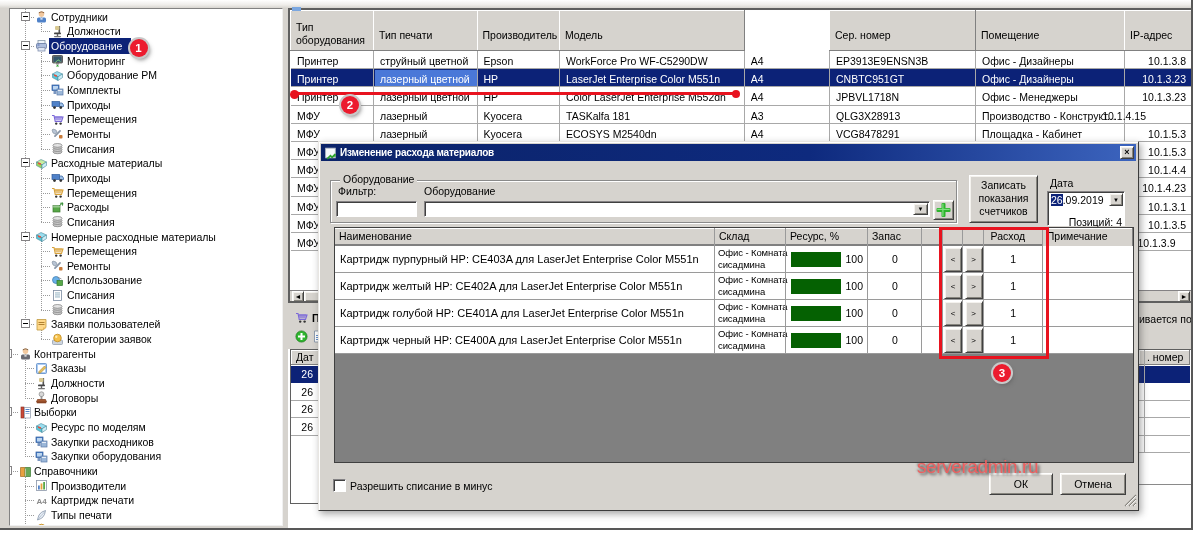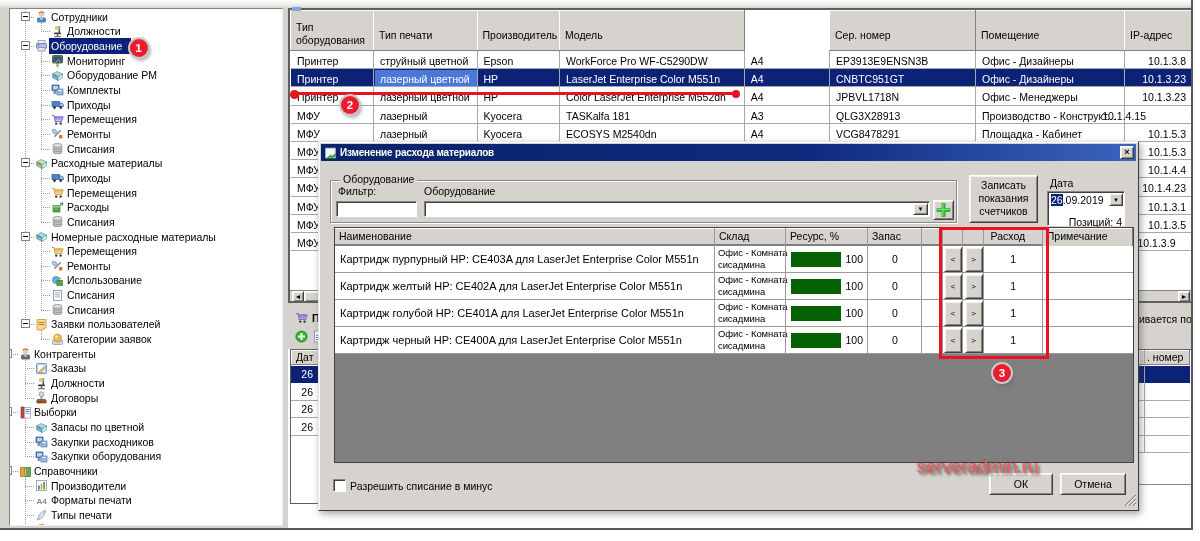--- a/index.html
+++ b/index.html
@@ -327,21 +327,21 @@
         <div class="tlabel" style="left:24px;top:396.42px">Выборки</div>
         <div class="dots-h" style="left:15px;top:418.08000000000004px;width:8.5px"></div>
         <div class="ticon" style="left:24.5px;top:411.58000000000004px">
           <svg width="13" height="13" viewBox="0 0 13 13" style="position:absolute;left:0;top:0">
             <path d="M1.5 5 L6 2.5 L11.5 5 L7 7.8 Z" fill="#9adef0" stroke="#4a8a9a" stroke-width="0.6"></path>
             <path d="M1.5 5 L7 7.8 L7 11.5 L1.5 8.6 Z" fill="#58c5d8" stroke="#4a8a9a" stroke-width="0.6"></path>
             <path d="M11.5 5 L7 7.8 L7 11.5 L11.5 8.6 Z" fill="#cdeef7" stroke="#4a8a9a" stroke-width="0.6"></path>
             <rect x="3" y="5.8" width="3" height="1.6" fill="#e8503a" transform="rotate(26 4.5 6.6)"></rect>
           </svg>
         </div>
-        <div class="tlabel" style="left:41px;top:411.08000000000004px">Запасы по цветной</div>
+        <div class="tlabel" style="left:41px;top:411.08000000000004px">Ресурс по моделям</div>
         <div class="dots-h" style="left:15px;top:432.74px;width:8.5px"></div>
         <div class="ticon" style="left:24.5px;top:426.24px">
           <svg width="13" height="13" viewBox="0 0 13 13" style="position:absolute;left:0;top:0">
             <rect x="1" y="2" width="7" height="5.5" fill="#4f81c8" stroke="#2d5a9a" stroke-width="0.7"></rect>
             <rect x="2" y="3" width="5" height="3.5" fill="#bcd6f0"></rect>
             <rect x="6" y="6" width="6" height="6" fill="#9bb7d8" stroke="#5a7aa8" stroke-width="0.7"></rect>
             <rect x="7" y="7" width="4" height="1" fill="#e8eef8"></rect>
             <rect x="2.5" y="8" width="3" height="3" fill="#7a96c0"></rect>
           </svg>
         </div>
@@ -376,21 +376,21 @@
             <rect x="8.2" y="3" width="1.8" height="7.5" fill="#58a848"></rect>
           </svg>
         </div>
         <div class="tlabel" style="left:41px;top:469.72px">Производители</div>
         <div class="dots-h" style="left:15px;top:491.38000000000005px;width:8.5px"></div>
         <div class="ticon" style="left:24.5px;top:484.88000000000005px">
           <svg width="13" height="13" viewBox="0 0 13 13" style="position:absolute;left:0;top:0">
             <text x="6.5" y="9.5" font-size="8" font-weight="bold" fill="#8a8a8a" text-anchor="middle" font-family="Liberation Sans">A4</text>
           </svg>
         </div>
-        <div class="tlabel" style="left:41px;top:484.38000000000005px">Форматы печати</div>
+        <div class="tlabel" style="left:41px;top:484.38000000000005px">Картридж печати</div>
         <div class="dots-h" style="left:15px;top:506.03999999999996px;width:8.5px"></div>
         <div class="ticon" style="left:24.5px;top:499.53999999999996px">
           <svg width="13" height="13" viewBox="0 0 13 13" style="position:absolute;left:0;top:0">
             <path d="M10.5 1.5 Q6 2.5 4 6 Q3 8.5 2.5 11 Q5.5 10 7.5 8.5 Q10 6 10.5 1.5 Z" fill="#e8eef6" stroke="#7a8aa0" stroke-width="0.7"></path>
             <path d="M2.5 11 Q6 6.5 10 2.5" stroke="#9ab" stroke-width="0.6" fill="none"></path>
           </svg>
         </div>
         <div class="tlabel" style="left:41px;top:499.03999999999996px">Типы печати</div>
         <div class="ticon" style="left:24.5px;top:514.2px">
           <svg width="13" height="13" viewBox="0 0 13 13" style="position:absolute;left:0;top:0">

